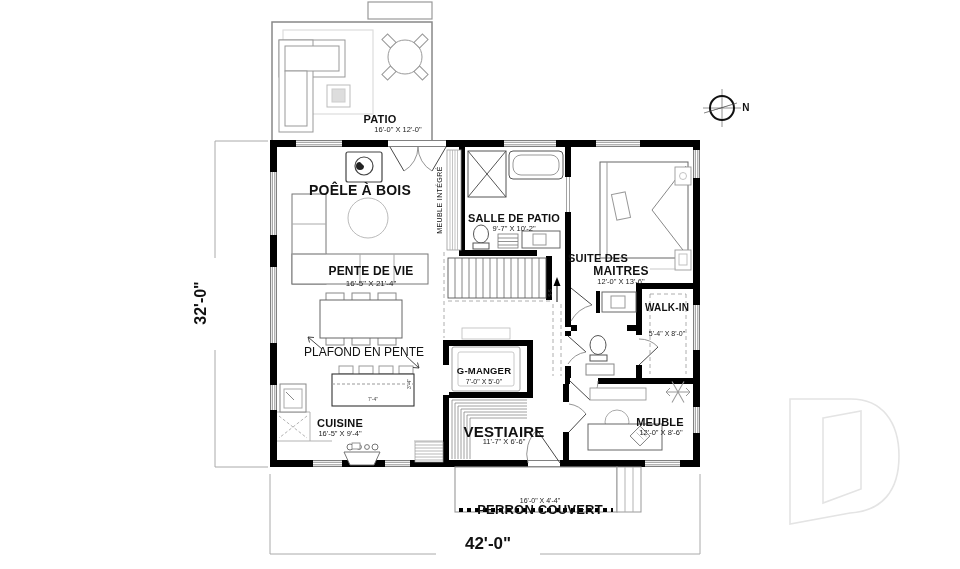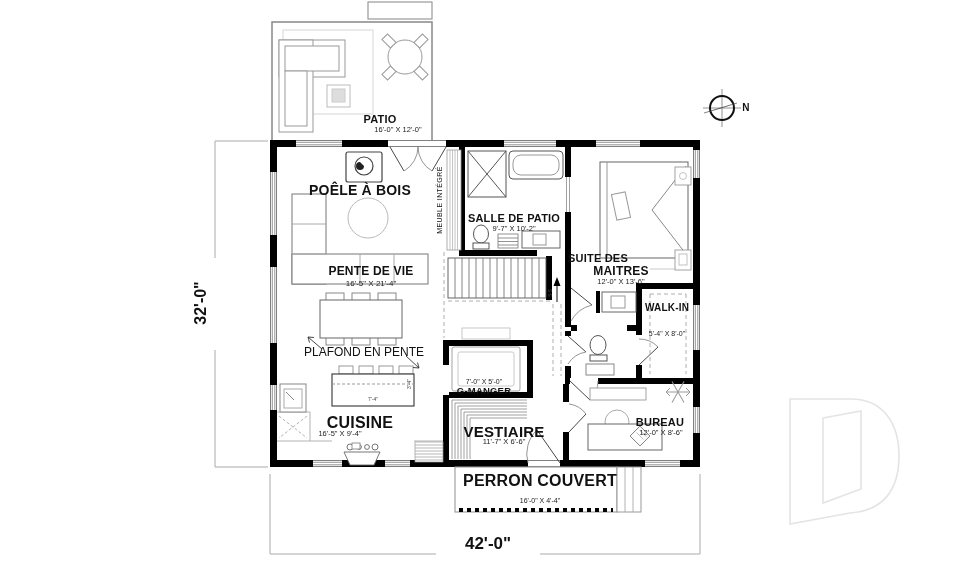--- a/index.html
+++ b/index.html
@@ -423,35 +423,35 @@
 <div class="lbl name" style="left:514px;top:218px;font-size:11px">SALLE DE PATIO</div>
 <div class="lbl dims" style="left:514px;top:229px;font-size:7.5px">9'-7" X 10'-2"</div>
 
 <div class="lbl name" style="left:598px;top:258px;font-size:11px">SUITE DES</div>
 <div class="lbl name" style="left:621px;top:271px;font-size:12px">MAITRES</div>
 <div class="lbl dims" style="left:621px;top:282px;font-size:7.5px">12'-0" X 13'-6"</div>
 
 <div class="lbl name" style="left:667px;top:308px;font-size:10px">WALK-IN</div>
 <div class="lbl dims" style="left:667px;top:333px;font-size:7px">5'-4" X 8'-0"</div>
 
-<div class="lbl name" style="left:484px;top:391px;font-size:9.5px">G-MANGER</div>
+<div class="lbl name" style="left:484px;top:371px;font-size:9.5px">G-MANGER</div>
 <div class="lbl dims" style="left:484px;top:381px;font-size:7px">7'-0" X 5'-0"</div>
 
 <div class="lbl" style="left:364px;top:352px;font-size:12px">PLAFOND EN PENTE</div>
 
-<div class="lbl name" style="left:360px;top:423px;font-size:16px">CUISINE</div>
+<div class="lbl name" style="left:340px;top:423px;font-size:11px">CUISINE</div>
 <div class="lbl dims" style="left:340px;top:434px;font-size:7.5px">16'-5" X 9'-4"</div>
 
 <div class="lbl name" style="left:504px;top:431px;font-size:15px">VESTIAIRE</div>
 <div class="lbl dims" style="left:504px;top:442px;font-size:7.5px">11'-7" X 6'-6"</div>
 
-<div class="lbl name" style="left:660px;top:422px;font-size:11px">BUREAU</div>
+<div class="lbl name" style="left:660px;top:422px;font-size:11px">MEUBLE</div>
 <div class="lbl dims" style="left:661px;top:433px;font-size:7.5px">12'-0" X 8'-6"</div>
 
-<div class="lbl name" style="left:540px;top:481px;font-size:16px">PERRON COUVERT</div>
+<div class="lbl name" style="left:540px;top:509px;font-size:13px">PERRON COUVERT</div>
 <div class="lbl dims" style="left:540px;top:500px;font-size:7px">16'-0" X 4'-4"</div>
 
 <div class="lbl rot big" style="left:201px;top:303px;font-size:16px">32'-0"</div>
 <div class="lbl big" style="left:488px;top:543px;font-size:17px">42'-0"</div>
 
 <div class="lbl name" style="left:746px;top:108px;font-size:10px">N</div>
 
 <div class="lbl dims" style="left:373px;top:399px;font-size:5px;color:#444">7'-4"</div>
 <div class="lbl dims rot" style="left:409px;top:384px;font-size:5px;color:#444">3'-4"</div>
 <div class="lbl dims rot" style="left:551px;top:293px;font-size:4.5px;color:#444">S-S</div>

